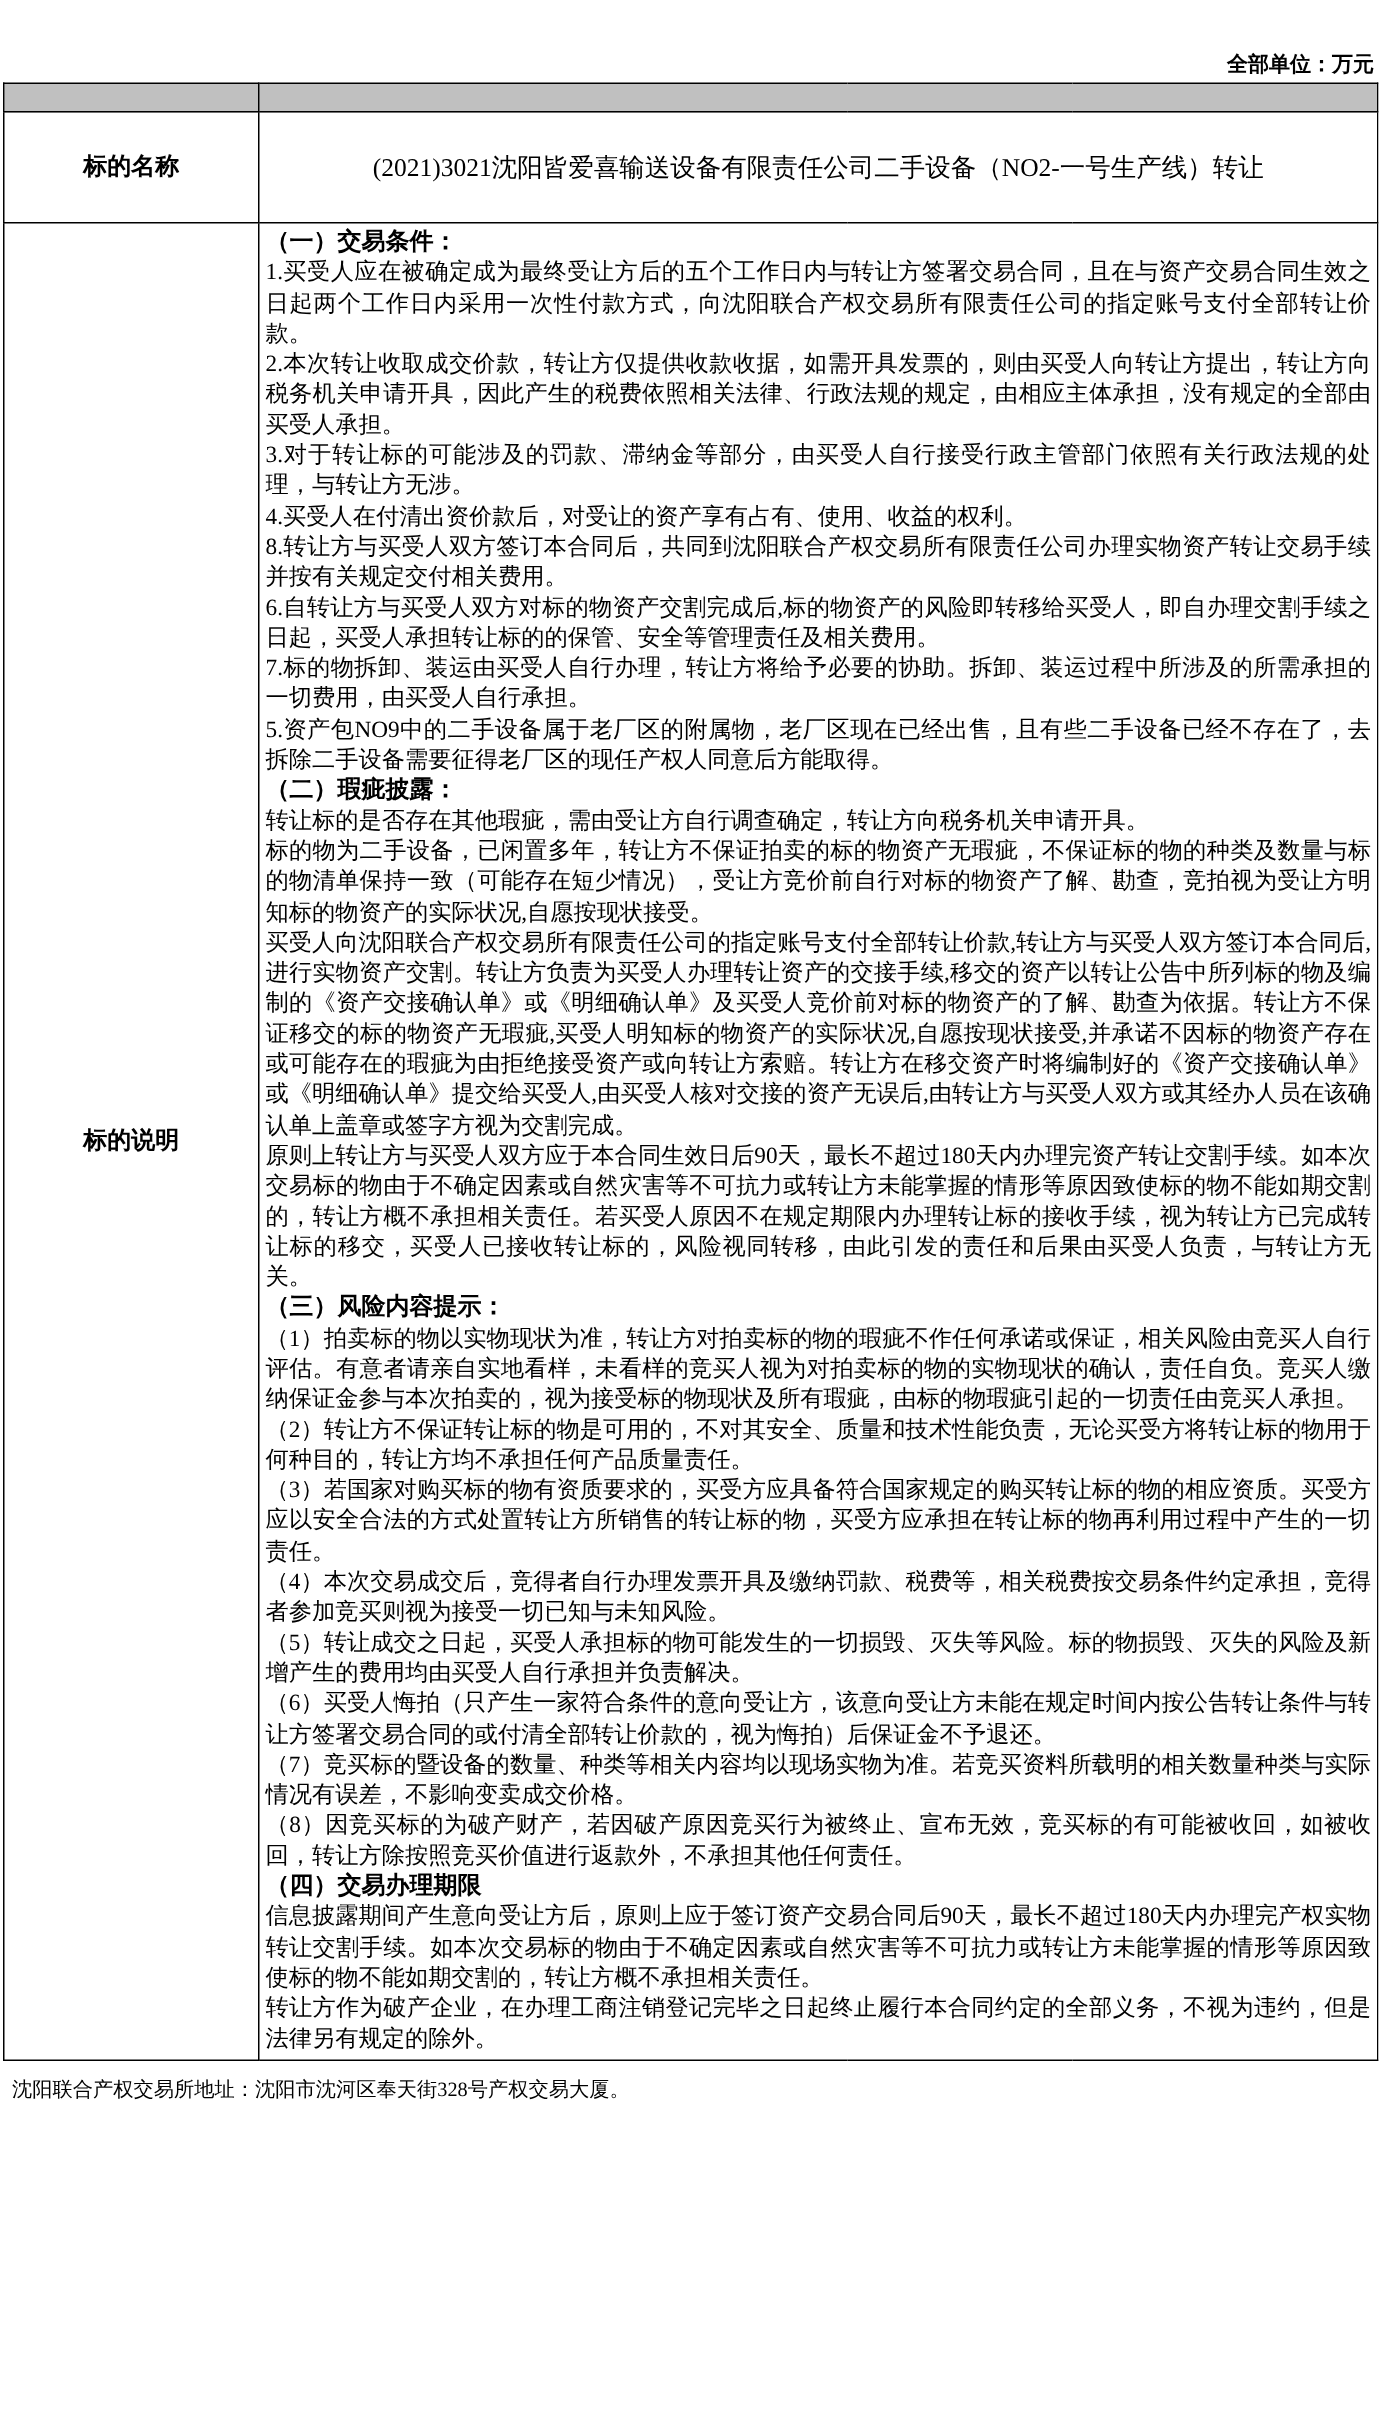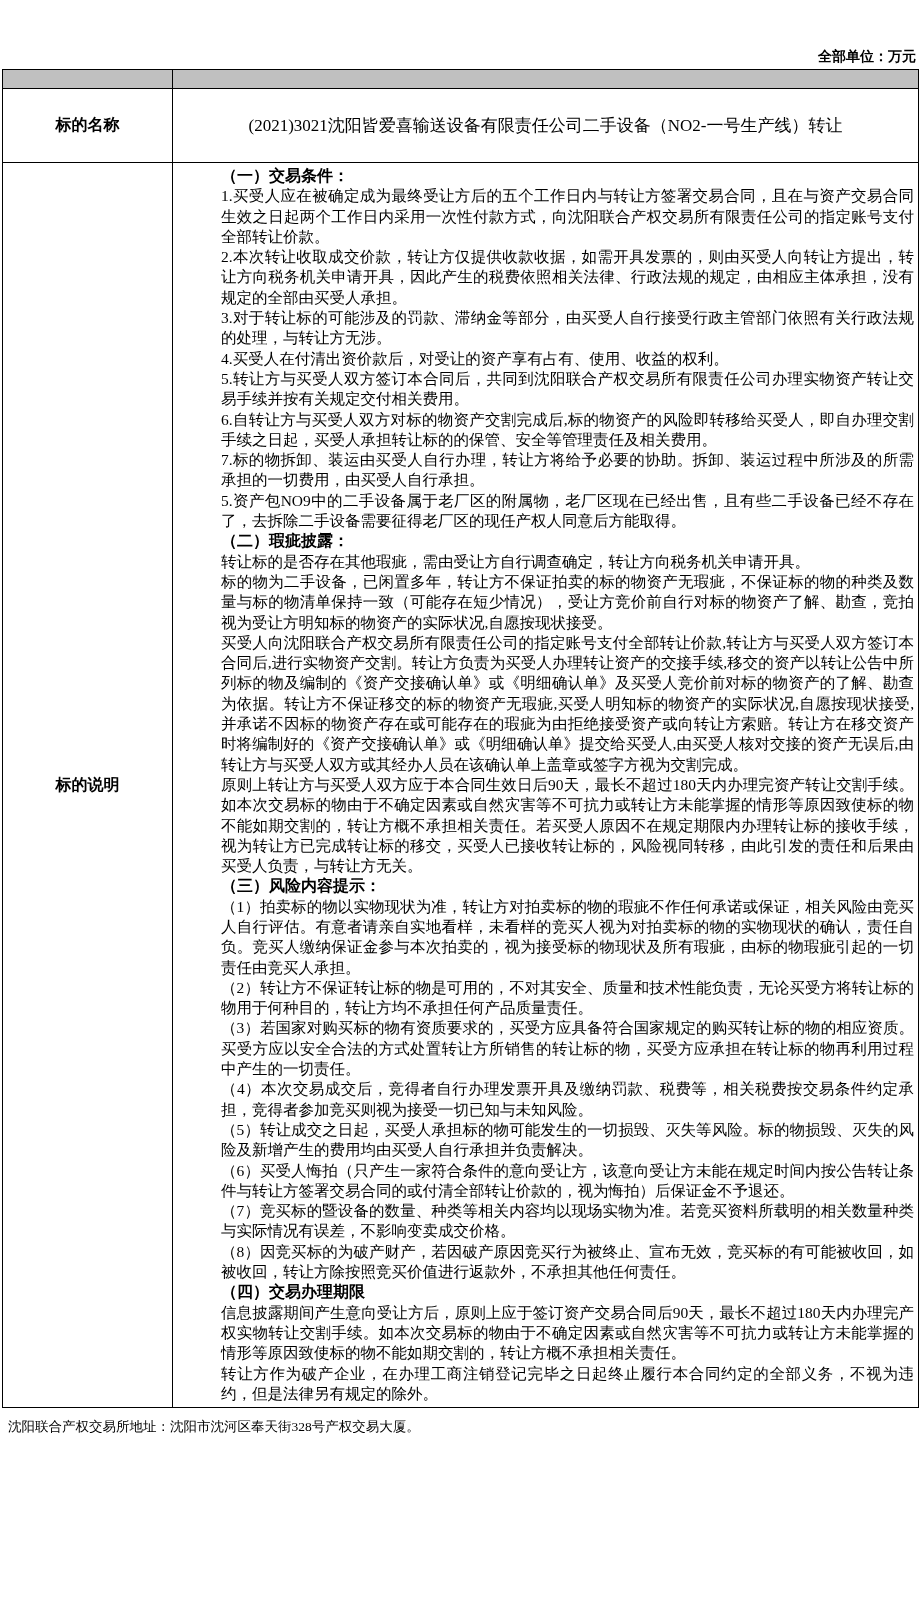--- a/index.html
+++ b/index.html
@@ -19,21 +19,21 @@
     text-align: center;
     font-size: 20px;
     font-weight: bold;
     letter-spacing: 3px;
     white-space: pre;
   }
   .unit-note {
     text-align: right;
     font-size: 14px;
     font-weight: bold;
-    margin-top: 41px;
+    margin-top: 27px;
     margin-bottom: 3px;
     padding-right: 3px;
   }
   table.main {
     width: 916px;
     margin-left: 2px;
     border-collapse: collapse;
     table-layout: fixed;
   }
   table.main td {
@@ -67,21 +67,20 @@
 
   td.description-cell {
     vertical-align: top;
     height: 1181px;
     padding: 3px 4px 3px 4px;
   }
   .desc-content {
     font-size: 15.5px;
     line-height: 20.3px;
     text-align: justify;
-    margin-left: 44px;
   }
   .desc-heading {
     font-weight: bold;
     font-size: 16px;
   }
   .desc-para { }
 
   .footer-notes {
     margin-top: 10px;
     padding-left: 8px;
@@ -120,21 +119,21 @@
 
     <tr class="description-row">
       <td class="label-cell">标的说明</td>
       <td colspan="3" class="description-cell">
         <div class="desc-content">
               <div class="desc-heading">（一）交易条件：</div>
               <div class="desc-para">1.买受人应在被确定成为最终受让方后的五个工作日内与转让方签署交易合同，且在与资产交易合同生效之日起两个工作日内采用一次性付款方式，向沈阳联合产权交易所有限责任公司的指定账号支付全部转让价款。</div>
               <div class="desc-para">2.本次转让收取成交价款，转让方仅提供收款收据，如需开具发票的，则由买受人向转让方提出，转让方向税务机关申请开具，因此产生的税费依照相关法律、行政法规的规定，由相应主体承担，没有规定的全部由买受人承担。</div>
               <div class="desc-para">3.对于转让标的可能涉及的罚款、滞纳金等部分，由买受人自行接受行政主管部门依照有关行政法规的处理，与转让方无涉。</div>
               <div class="desc-para">4.买受人在付清出资价款后，对受让的资产享有占有、使用、收益的权利。</div>
-              <div class="desc-para">5.转让方与买受人双方签订本合同后，共同到沈阳联合产权交易所有限责任公司办理实物资产转让交易手续并按有关规定交付相关费用。</div>
+              <div class="desc-para">8.转让方与买受人双方签订本合同后，共同到沈阳联合产权交易所有限责任公司办理实物资产转让交易手续并按有关规定交付相关费用。</div>
               <div class="desc-para">6.自转让方与买受人双方对标的物资产交割完成后,标的物资产的风险即转移给买受人，即自办理交割手续之日起，买受人承担转让标的的保管、安全等管理责任及相关费用。</div>
               <div class="desc-para">7.标的物拆卸、装运由买受人自行办理，转让方将给予必要的协助。拆卸、装运过程中所涉及的所需承担的一切费用，由买受人自行承担。</div>
               <div class="desc-para">5.资产包NO9中的二手设备属于老厂区的附属物，老厂区现在已经出售，且有些二手设备已经不存在了，去拆除二手设备需要征得老厂区的现任产权人同意后方能取得。</div>
               <div class="desc-heading">（二）瑕疵披露：</div>
               <div class="desc-para">转让标的是否存在其他瑕疵，需由受让方自行调查确定，转让方向税务机关申请开具。</div>
               <div class="desc-para">标的物为二手设备，已闲置多年，转让方不保证拍卖的标的物资产无瑕疵，不保证标的物的种类及数量与标的物清单保持一致（可能存在短少情况），受让方竞价前自行对标的物资产了解、勘查，竞拍视为受让方明知标的物资产的实际状况,自愿按现状接受。</div>
               <div class="desc-para">买受人向沈阳联合产权交易所有限责任公司的指定账号支付全部转让价款,转让方与买受人双方签订本合同后,进行实物资产交割。转让方负责为买受人办理转让资产的交接手续,移交的资产以转让公告中所列标的物及编制的《资产交接确认单》或《明细确认单》及买受人竞价前对标的物资产的了解、勘查为依据。转让方不保证移交的标的物资产无瑕疵,买受人明知标的物资产的实际状况,自愿按现状接受,并承诺不因标的物资产存在或可能存在的瑕疵为由拒绝接受资产或向转让方索赔。转让方在移交资产时将编制好的《资产交接确认单》或《明细确认单》提交给买受人,由买受人核对交接的资产无误后,由转让方与买受人双方或其经办人员在该确认单上盖章或签字方视为交割完成。</div>
               <div class="desc-para">原则上转让方与买受人双方应于本合同生效日后90天，最长不超过180天内办理完资产转让交割手续。如本次交易标的物由于不确定因素或自然灾害等不可抗力或转让方未能掌握的情形等原因致使标的物不能如期交割的，转让方概不承担相关责任。若买受人原因不在规定期限内办理转让标的接收手续，视为转让方已完成转让标的移交，买受人已接收转让标的，风险视同转移，由此引发的责任和后果由买受人负责，与转让方无关。</div>
               <div class="desc-heading">（三）风险内容提示：</div>
               <div class="desc-para">（1）拍卖标的物以实物现状为准，转让方对拍卖标的物的瑕疵不作任何承诺或保证，相关风险由竞买人自行评估。有意者请亲自实地看样，未看样的竞买人视为对拍卖标的物的实物现状的确认，责任自负。竞买人缴纳保证金参与本次拍卖的，视为接受标的物现状及所有瑕疵，由标的物瑕疵引起的一切责任由竞买人承担。</div>

